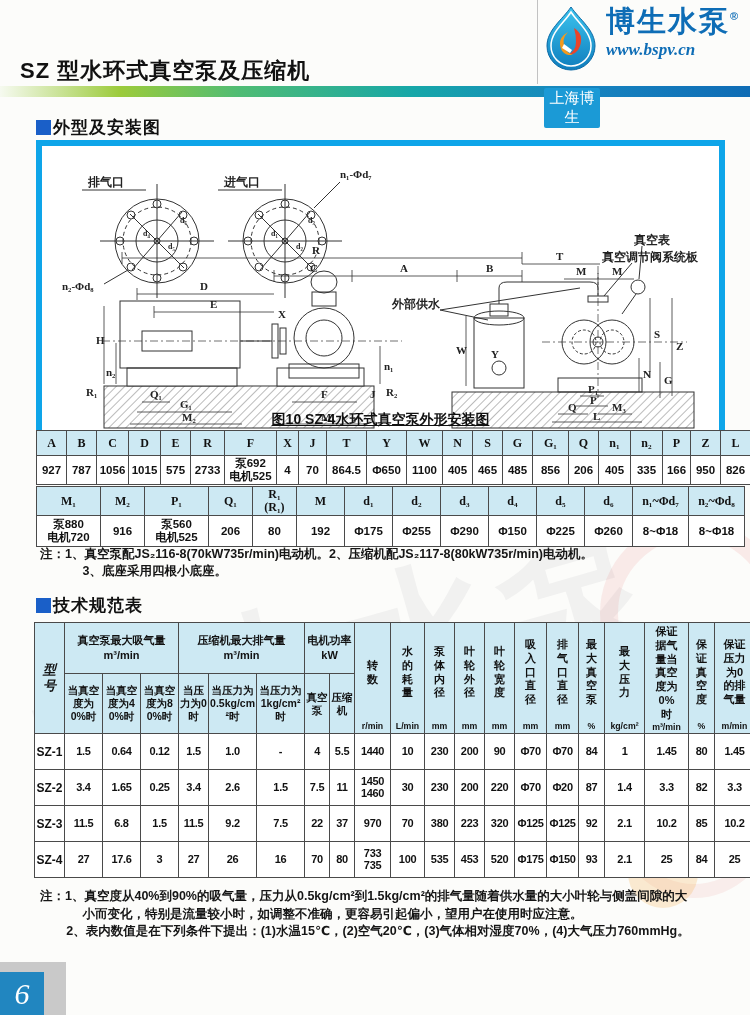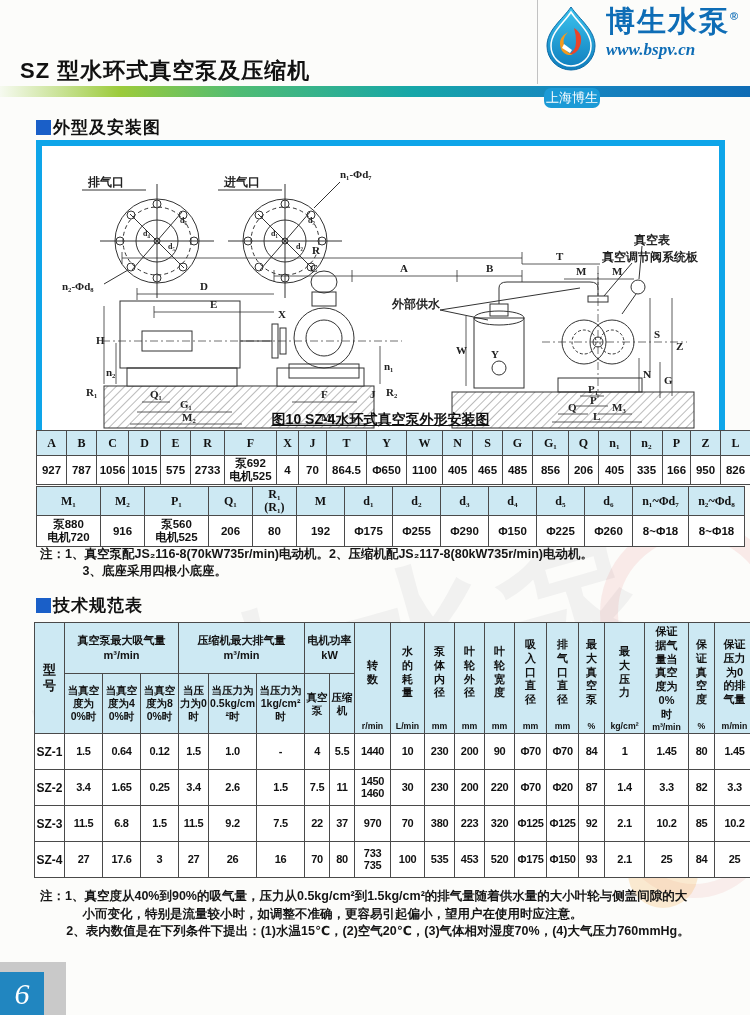--- a/index.html
+++ b/index.html
@@ -18,22 +18,22 @@
   .hdr-title{position:absolute;left:20px;top:56px;font-size:22px;font-weight:bold;letter-spacing:1px;z-index:4;}
   .hdr-divider{position:absolute;left:537px;top:0;height:84px;border-left:1px solid #c2c2c2;z-index:4;}
   .grad-bar{position:absolute;left:0;top:86px;width:750px;height:11px;z-index:4;
     background:linear-gradient(90deg,#f6faf0 0%,#9ccb3b 16%,#4fbc74 32%,#16a7a8 55%,#1786c0 76%,#0f6cb5 100%);}
   .logo{position:absolute;right:10px;top:6px;display:flex;align-items:flex-start;z-index:5;}
   .logo-text{margin-left:6px;}
   .brand{font-size:29px;font-weight:bold;color:#0e6db6;letter-spacing:2px;line-height:1.1;}
   .brand sup{font-size:11px;}
   .url{font-family:"Liberation Serif","DejaVu Serif",serif;font-style:italic;font-weight:bold;
        font-size:17px;color:#0e6db6;margin-top:2px;}
-  .shanghai{display:block;margin-top:2px;background:#1b9ad6;color:#fff;font-size:13px;text-align:center;
-            padding:1px 2px;border-radius:7px;width:52px;}
+  .shanghai{display:block;margin-top:2px;background:#1b9ad6;color:#fff;font-size:15px;text-align:center;
+            padding:1px 2px;border-radius:2px;width:52px;}
   
   .sec{position:absolute;left:36px;display:flex;align-items:center;gap:2px;z-index:4;}
   .sec .sq{width:15px;height:15px;background:#1a5fc8;}
   .sec .t{font-size:17px;font-weight:bold;letter-spacing:1px;}
   .sec1{top:116px;} .sec2{top:594px;}
   
   .diagram-box{position:absolute;left:36px;top:140px;width:677px;height:284px;border:6px solid #0ea5e9;
                background:#fff;z-index:4;}
   .diagram-box svg{display:block;}
   .dcaption{position:absolute;left:0;right:0;bottom:1px;text-align:center;font-size:14px;font-weight:bold;text-decoration:underline;}
@@ -52,21 +52,21 @@
   #dim2 .vl{height:30px;}
   
   .notes{position:absolute;left:40px;z-index:4;font-size:12.5px;font-weight:600;line-height:1.35;color:#151515;}
   .notes1{top:546px;width:680px;}
   .notes2{top:888px;width:690px;line-height:1.4;}
   .notes .ind1{padding-left:3.4em;}
   .notes .ind2{padding-left:2.1em;}
   
   #spec{left:34px;top:622px;width:682px;}
   #spec th{background:#cde9f3;font-weight:bold;}
-  #spec .model{font-size:13px;}
+  #spec .model{font-size:13px;font-style:italic;}
   #spec .vstack{display:flex;flex-direction:column;justify-content:space-around;height:96px;align-items:center;
                 width:1.1em;margin:0 auto;word-break:break-all;line-height:1.2;font-size:13px;}
   #spec .grp{font-size:11px;height:50px;line-height:1.35;}
   #spec .sub{font-size:10.5px;height:58px;line-height:1.25;word-break:break-all;padding:0 1px;}
   #spec .vwrap{display:flex;flex-direction:column;justify-content:space-between;height:106px;padding:2px 0;}
   #spec .vtxt{word-break:break-all;line-height:1.25;font-size:11px;width:1.05em;margin:0 auto;flex:1;
               display:flex;flex-direction:column;justify-content:center;}
   #spec .vtxt.w2{width:2.1em;}
   #spec .vunit{font-size:9.5px;font-weight:bold;white-space:nowrap;transform:scale(0.92);}
   #spec .mod{font-weight:bold;font-size:12px;}

